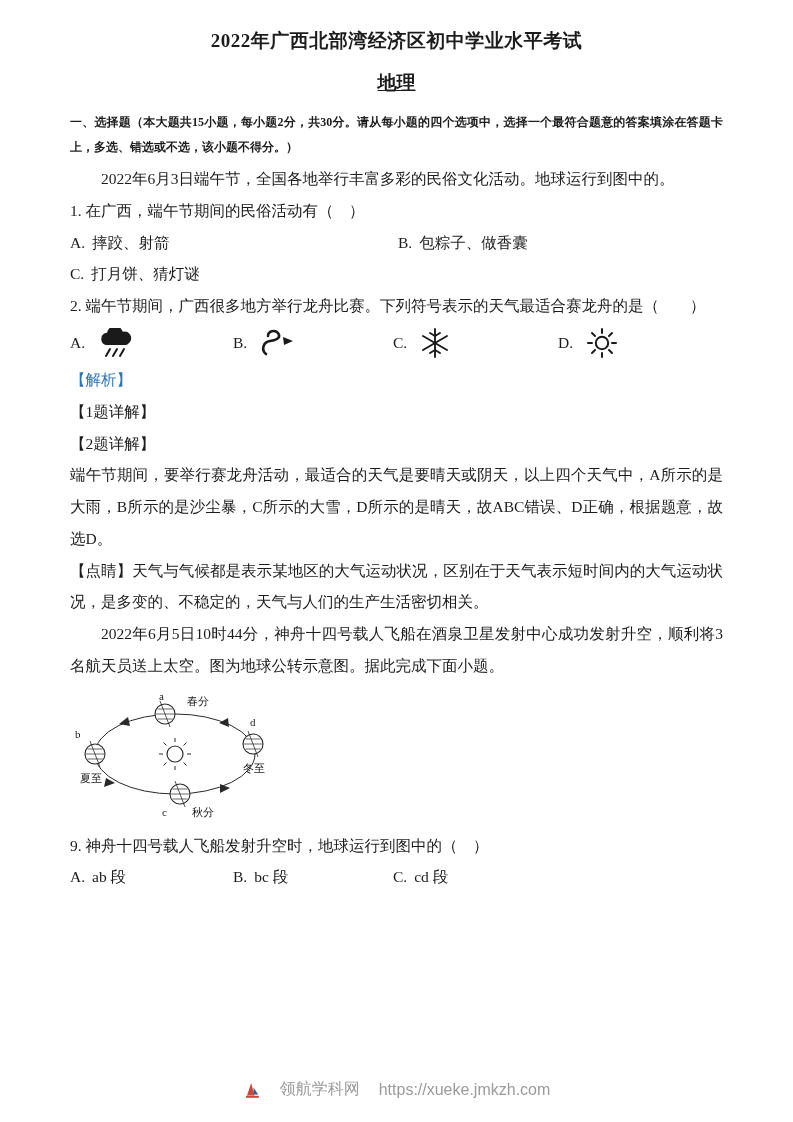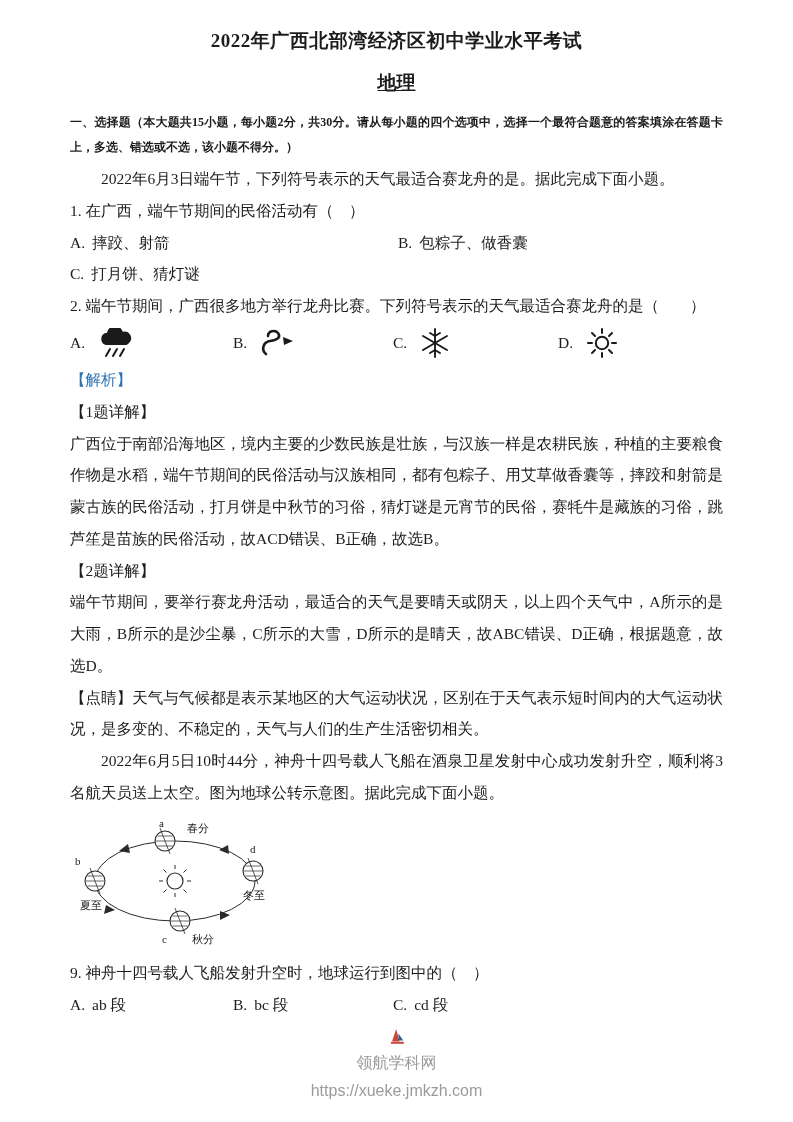--- a/index.html
+++ b/index.html
@@ -35,40 +35,40 @@
   .four { grid-template-columns: 163px 160px 165px 1fr; }
   .opt-label { margin-right: 7px; }
   .icon-opt { display: flex; align-items: center; height: 42px; }
   .icon-opt svg { margin-left: 12px; }
   .accent { color: #2e74b5; }
   .ans-gap { margin-left: 30px; }
   .mt4 { margin-top: 4px; }
   .diagram-wrap { margin: 8px 0 6px 0; }
   .footer {
     position: absolute; left: 0; right: 0; bottom: 22px;
-    display: flex; align-items: center; justify-content: center; gap: 8px;
+    display: flex; align-items: center; justify-content: center; gap: 19px;
     font-family: "Liberation Sans", "DejaVu Sans", sans-serif;
-    font-size: 16px; color: #9b9b9b; flex-direction: column;
+    font-size: 16px; color: #9b9b9b;
   }
   .orbit-svg text {
     font-family: "Liberation Serif", "DejaVu Serif", serif;
     font-size: 11px; fill: #1a1a1a;
   }
 </style>
 </head>
 <body>
 
 <div class="content">
 
   <h1 class="doc-title">2022年广西北部湾经济区初中学业水平考试</h1>
   <h2 class="doc-subject">地理</h2>
 
   <p class="section-heading">一、选择题（本大题共15小题，每小题2分，共30分。请从每小题的四个选项中，选择一个最符合题意的答案填涂在答题卡上，多选、错选或不选，该小题不得分。）</p>
 
-  <p class="para indent mt4">2022年6月3日端午节，下列符号表示的天气最适合赛龙舟的是。据此完成下面小题。</p>
+  <p class="para indent mt4">2022年6月3日端午节，全国各地举行丰富多彩的民俗文化活动。地球运行到图中的。</p>
 
   <p class="para">1. 在广西，端午节期间的民俗活动有（　）</p>
   <div class="opt-grid two">
     <div><span class="opt-label">A.</span><span>摔跤、射箭</span></div>
     <div><span class="opt-label">B.</span><span>包粽子、做香囊</span></div>
     <div><span class="opt-label">C.</span><span>打月饼、猜灯谜</span></div>
   </div>
 
   <p class="para">2. 端午节期间，广西很多地方举行龙舟比赛。下列符号表示的天气最适合赛龙舟的是（　　）</p>
   <div class="opt-grid four">
@@ -119,21 +119,20 @@
           <line x1="27" y1="26" x2="24" y2="23"></line>
         </g>
       </svg>
     </div>
   </div>
 
 
   <p class="para"><span class="accent">【解析】</span></p>
 
   <p class="para">【1题详解】</p>
-  <p class="para">广西位于南部沿海地区，境内主要的少数民族是壮族，与汉族一样是农耕民族，种植的主要粮食作物是水稻，端午节期间的民俗活动与汉族相同，都有包粽子、用艾草做香囊等，摔跤和射箭是蒙古族的民俗活动，打月饼是中秋节的习俗，猜灯谜是元宵节的民俗，赛牦牛是藏族的习俗，跳芦笙是苗族的民俗活动，故ACD错误、B正确，故选B。</p>
 
   <p class="para">【2题详解】</p>
   <p class="para">端午节期间，要举行赛龙舟活动，最适合的天气是要晴天或阴天，以上四个天气中，A所示的是大雨，B所示的是沙尘暴，C所示的大雪，D所示的是晴天，故ABC错误、D正确，根据题意，故选D。</p>
 
   <p class="para"><span>【点睛】</span><span>天气与气候都是表示某地区的大气运动状况，区别在于天气表示短时间内的大气运动状况，是多变的、不稳定的，天气与人们的生产生活密切相关。</span></p>
 
   <p class="para indent">2022年6月5日10时44分，神舟十四号载人飞船在酒泉卫星发射中心成功发射升空，顺利将3名航天员送上太空。图为地球公转示意图。据此完成下面小题。</p>
 
   <div class="diagram-wrap">
     <svg class="orbit-svg" width="212" height="130" viewBox="0 0 212 130">

